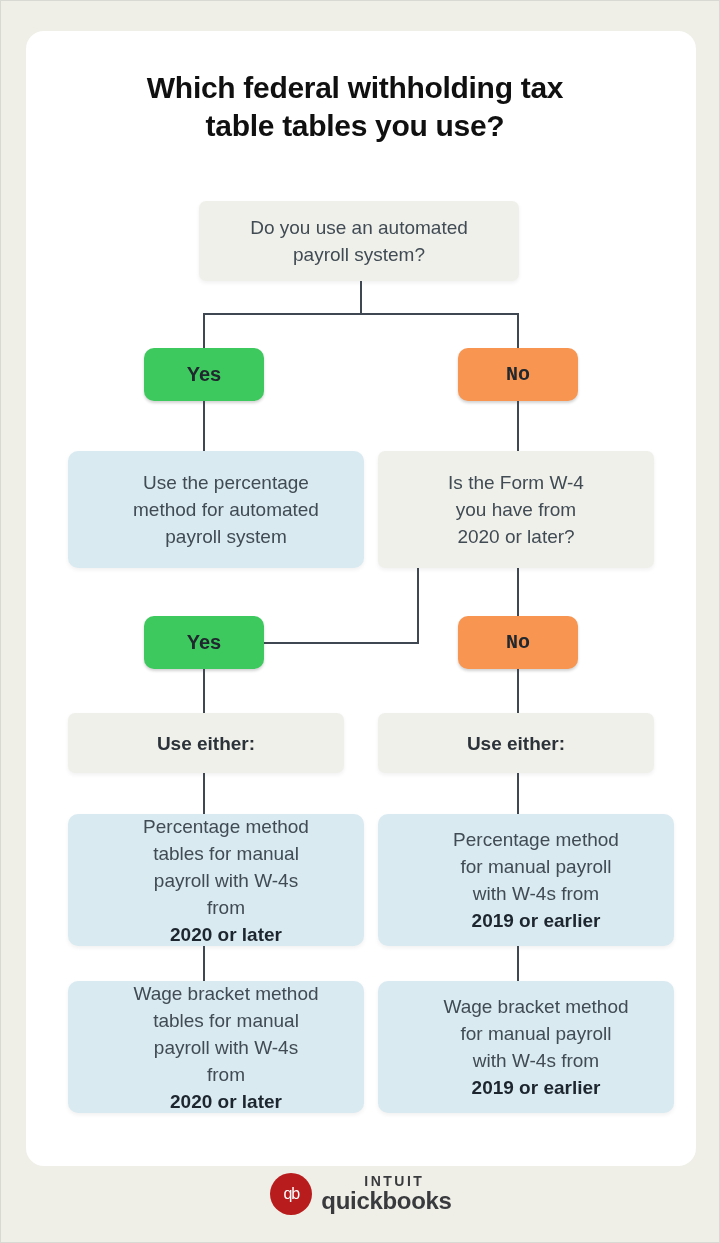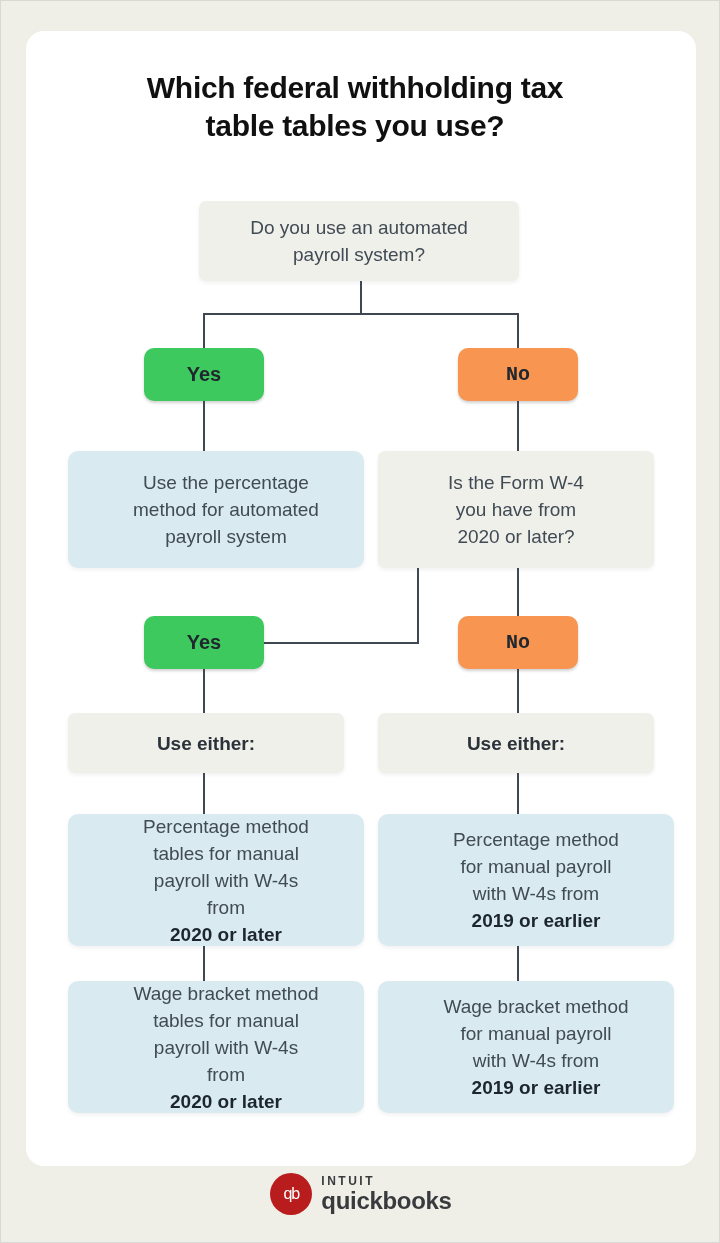--- a/index.html
+++ b/index.html
@@ -63,22 +63,22 @@
   }
   .qb-circle{
     width:42px;height:42px;border-radius:50%;
     background:#b91c1c;
     display:flex;align-items:center;justify-content:center;
     color:#ffffff;font-size:16px;font-weight:normal;
     letter-spacing:-1px;
   }
   .brand-col{display:flex;flex-direction:column;align-items:flex-start;}
   .brand-intuit{
-    font-size:12px;font-weight:bold;letter-spacing:2.5px;
-    color:#393a3d;line-height:13px;
+    font-size:14px;font-weight:bold;letter-spacing:2.5px;
+    color:#393a3d;line-height:13px;margin-left:43px;
   }
   .brand-qbooks{
     font-size:24px;font-weight:bold;letter-spacing:-0.3px;
     color:#393a3d;line-height:26px;
   }
 </style>
 </head>
 <body>
 
 <div class="page">

